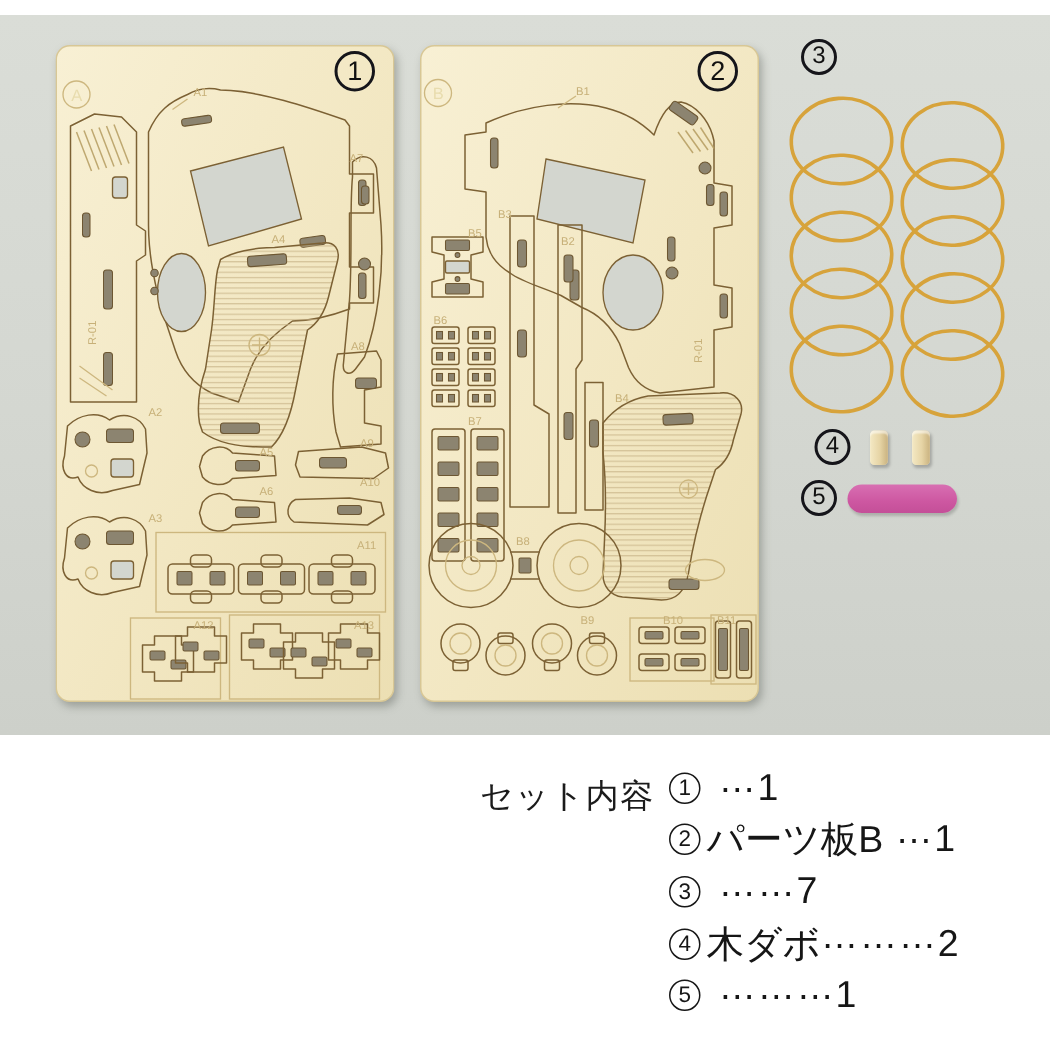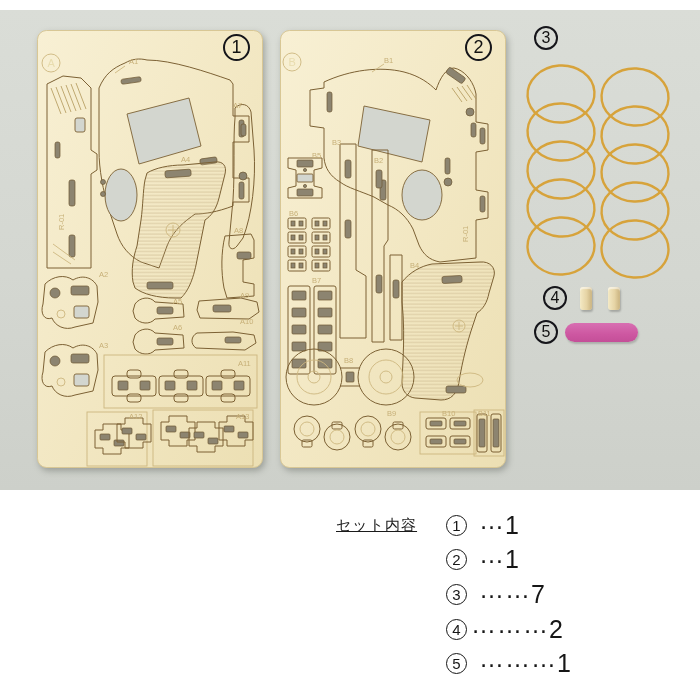--- a/index.html
+++ b/index.html
@@ -24,22 +24,22 @@
   .boardB{fill:url(#woodB);stroke:#d8c795;stroke-width:1;}
   .cut{fill:none;stroke:#7c6134;stroke-width:1;stroke-linejoin:round;}
   .hatch{stroke:none;}
   .hole{fill:#d3d6cf;stroke:#7c6134;stroke-width:0.9;}
   .slot{fill:#8c8470;stroke:#6d5732;stroke-width:0.7;}
   .eng{stroke:#cdb77f;fill:none;stroke-width:0.9;}
   .etx{fill:#c7b078;font-size:7.5px;font-family:"Liberation Sans",sans-serif;}
   .wtx{fill:#e8dcae;font-size:11px;font-family:"Liberation Sans",sans-serif;}
   .ser{stroke:#b59c60;stroke-width:1;opacity:.85;}
   
-  .caption-heading{position:absolute;left:336px;top:516px;font-size:15px;
-        letter-spacing:1px;color:#1b1b1b;text-decoration:underline;}
+  .caption-heading{position:absolute;left:320px;top:516px;font-size:22px;
+        letter-spacing:1px;color:#1b1b1b;}
   .contents-list{position:absolute;left:446px;top:508px;margin:0;padding:0;list-style:none;}
   .contents-list li{height:34.6px;display:flex;align-items:center;font-size:25px;color:#161616;}
   .cnum{display:inline-flex;width:21px;height:21px;border:1.7px solid #161616;border-radius:50%;
         align-items:center;justify-content:center;font-size:15px;margin-right:4px;flex:0 0 auto;
         box-sizing:border-box;}
   .cdots{position:relative;top:-5px;letter-spacing:1px;white-space:pre;}
 </style>
 </head>
 <body>
 
@@ -368,30 +368,32 @@
   <div class="caption-heading">セット内容</div>
 
   <ul class="contents-list">
     <li>
       <span class="cnum">1</span>
         <span class="cdots"> …</span>
         <span>1</span>
     </li>
     <li>
       <span class="cnum">2</span>
+        <span>パーツ板B</span>
         <span class="cdots"> …</span>
         <span>1</span>
     </li>
     <li>
       <span class="cnum">3</span>
         <span class="cdots"> ……</span>
         <span>7</span>
     </li>
     <li>
       <span class="cnum">4</span>
+        <span>木ダボ</span>
         <span class="cdots">………</span>
         <span>2</span>
     </li>
     <li>
       <span class="cnum">5</span>
         <span class="cdots"> ………</span>
         <span>1</span>
     </li>
   </ul>
 </div>

